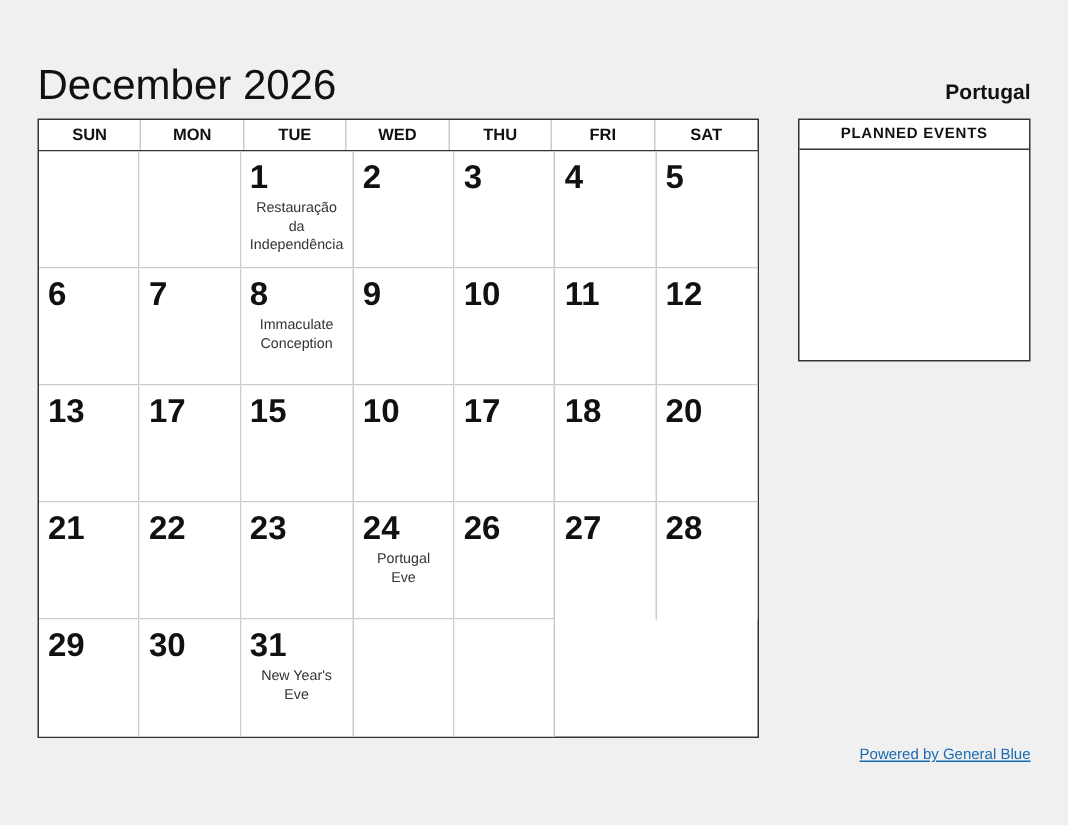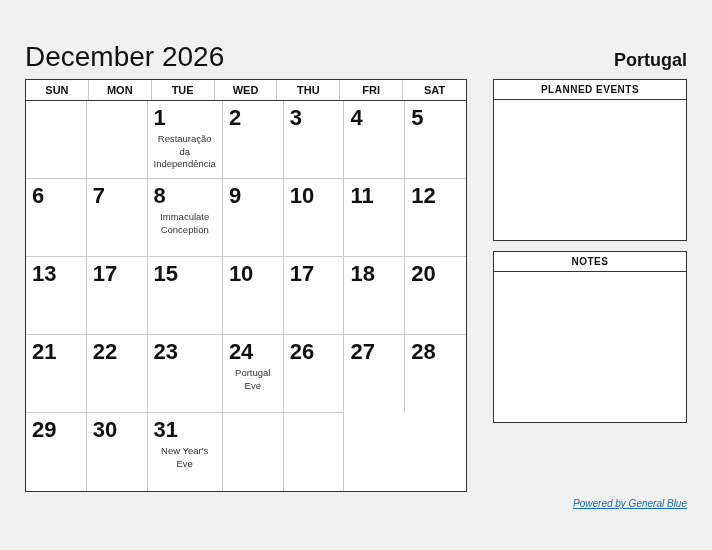--- a/index.html
+++ b/index.html
@@ -23,21 +23,21 @@
       justify-content: space-between;
       align-items: baseline;
       margin-bottom: 6px;
     }
     .title {
       font-size: 28px;
       font-weight: normal;
       color: #111;
     }
     .country {
-      font-size: 18px;
+      font-size: 14px;
       font-weight: bold;
       color: #111;
     }
     .main-area {
       display: flex;
       gap: 26px;
     }
     .calendar {
       border: 1.5px solid #333;
       flex: 1;
@@ -83,21 +83,21 @@
       color: #333;
       text-align: center;
       margin-top: 2px;
       line-height: 1.3;
     }
     .cell.empty { background: #fff; }
     .sidebar {
       display: flex;
       flex-direction: column;
       gap: 10px;
-      width: 194px;
+      width: 155px;
     }
     .sidebar-box {
       border: 1.5px solid #333;
       background: #fff;
     }
     .sidebar-box-title {
       text-align: center;
       font-size: 10px;
       font-weight: bold;
       padding: 4px 0;
@@ -108,21 +108,20 @@
     .sidebar-box-content {
       min-height: 140px;
     }
     .sidebar-notes-content {
       min-height: 150px;
     }
     .footer {
       text-align: right;
       margin-top: 6px;
       font-size: 10px;
-      font-style: italic;
     }
     .footer a {
       color: #1a6ab1;
       text-decoration: underline;
     }
   </style>
 </head>
 <body>
 
 <div class="page">
@@ -243,23 +242,19 @@
           <div class="cell empty" style="border-bottom: none;"></div>
           <div class="cell empty" style="border-bottom: none;"></div>
         </div>
     </div>
 
     <div class="sidebar">
       <div class="sidebar-box">
         <div class="sidebar-box-title">PLANNED EVENTS</div>
         <div class="sidebar-box-content"></div>
       </div>
-      <div class="sidebar-box">
-        <div class="sidebar-box-title">NOTES</div>
-        <div class="sidebar-notes-content"></div>
-      </div>
     </div>
   </div>
 
   <div class="footer">
     <a href="#">Powered by General Blue</a>
   </div>
 </div>
 
 </body></html>

